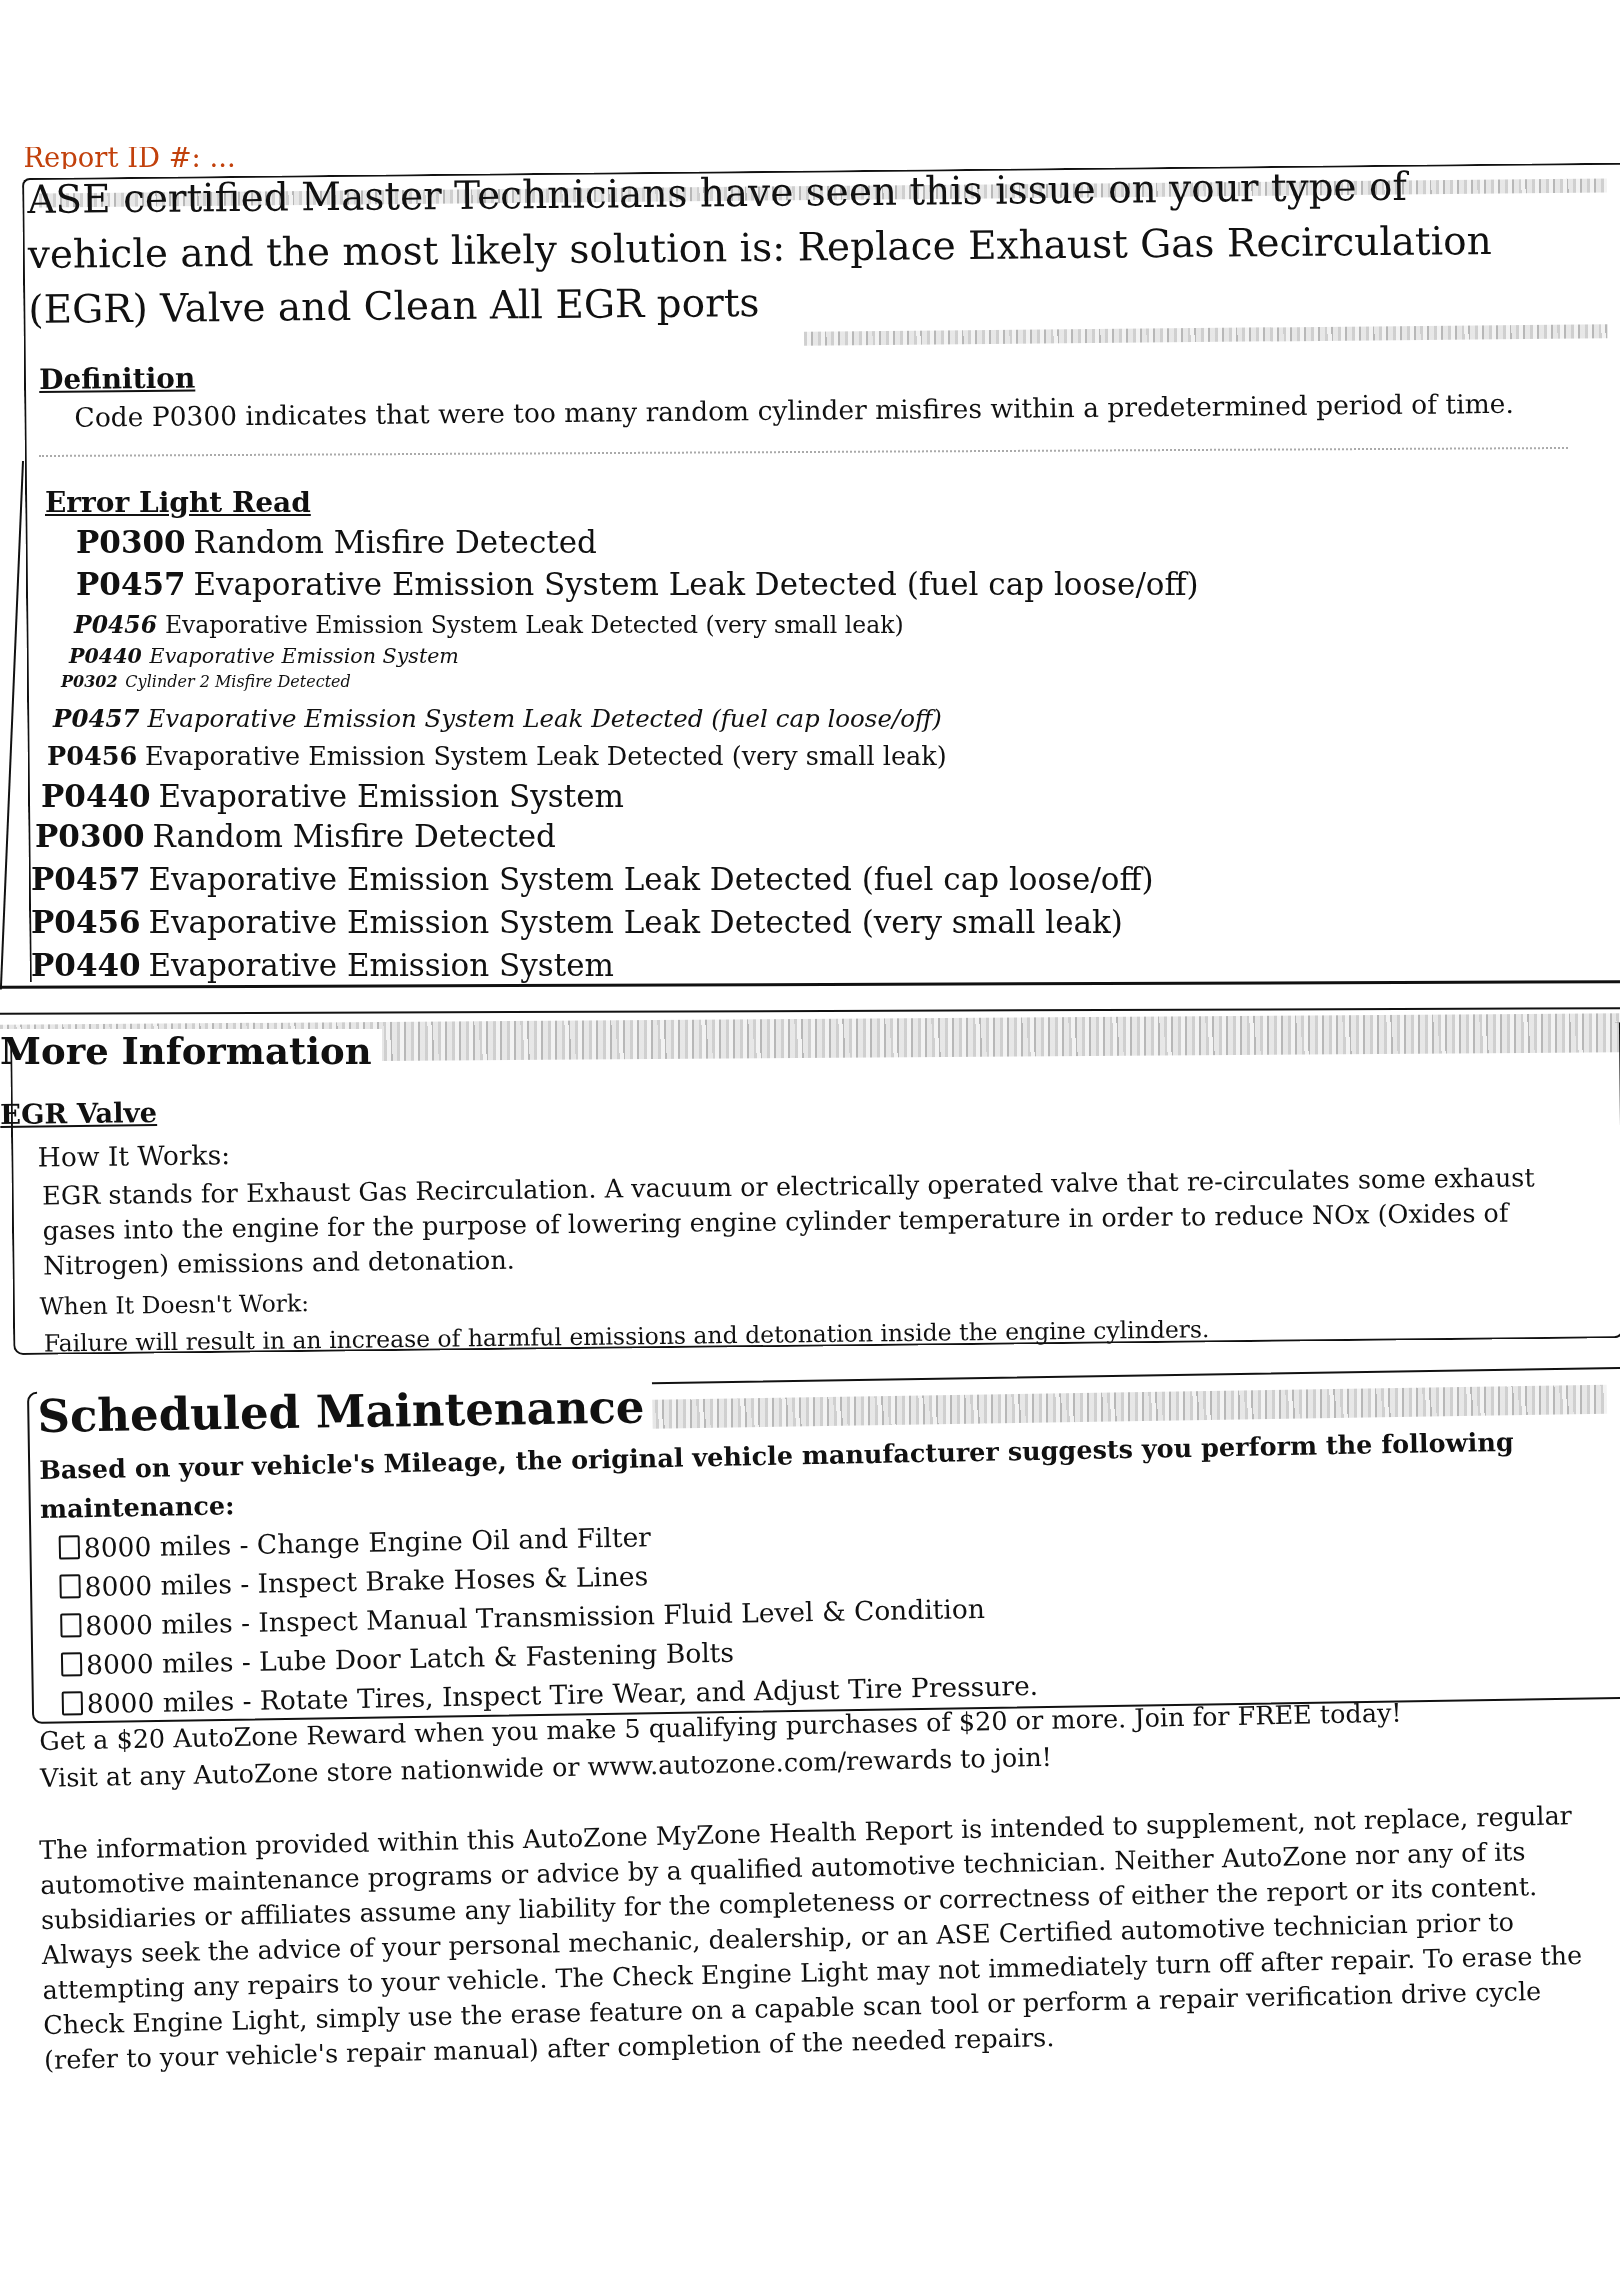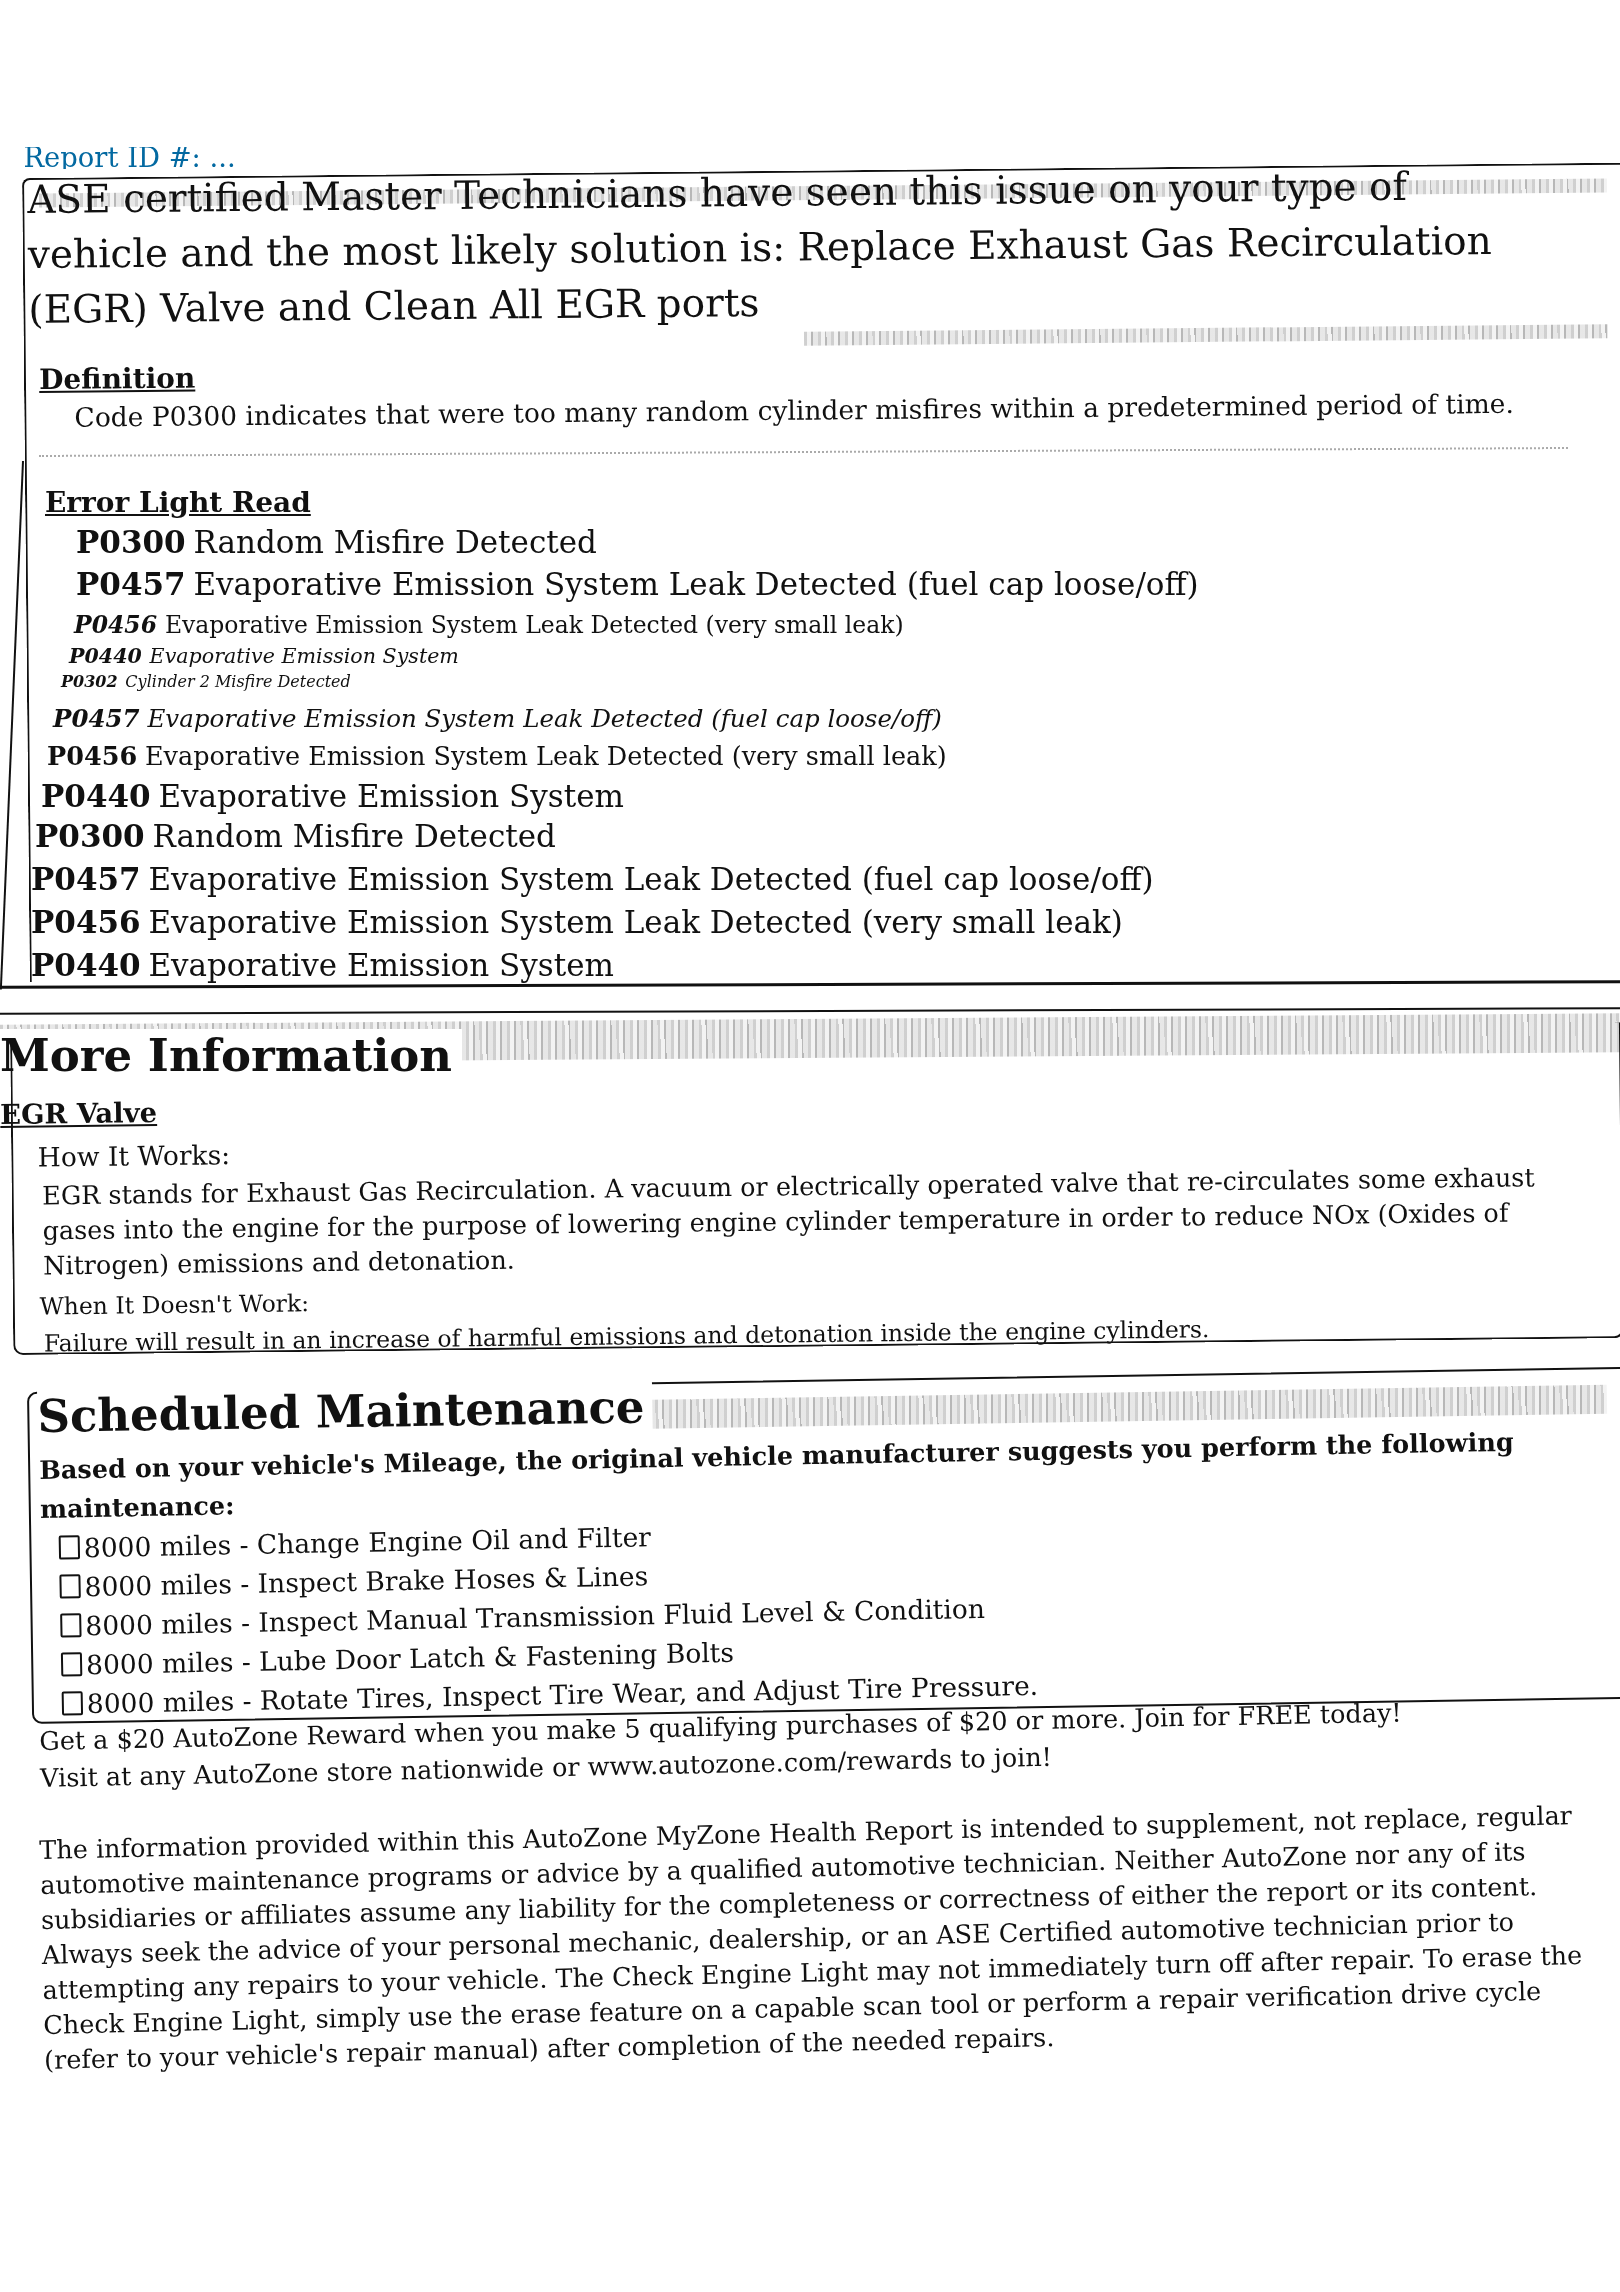--- a/index.html
+++ b/index.html
@@ -1,35 +1,35 @@
 <!DOCTYPE html>
 <html><head>
 <meta charset="utf-8">
 <style>
   html, body { margin:0; padding:0; background:#ffffff; }
   body { width:1620px; height:2293px; position:relative; overflow:hidden;
          font-family:"DejaVu Serif", serif; color:#111; }
   .page { position:absolute; left:0; top:0; width:1620px; height:2293px; }
-  .report-id { position:absolute; left:23.5px; top:147px; font-size:27.4px; color:#0369a1;
+  .report-id { position:absolute; left:23.5px; top:147px; font-size:27.4px; color:#c2410c;
                height:21.6px; overflow:hidden; line-height:21.6px; }
   .box { position:absolute; border:2px solid #111; border-radius:7.8px; box-sizing:border-box; }
   .box1 { left:21.6px; top:178px; width:1607px; height:804px; border-right:none; border-bottom:none; border-radius:7.8px 0 0 0; transform:rotate(-0.55deg); transform-origin:left top; }
   .headline { position:absolute; left:27.4px; top:172px; width:1588px; font-size:39px; line-height:55px;
               transform:rotate(-0.55deg); transform-origin:left top; }
   .shade-bar { position:absolute; height:13.7px; background:repeating-linear-gradient(90deg,#bbb 0 2.9px,#eee 2.9px 6.9px,#999 6.9px 8.8px,#ddd 8.8px 13.7px); opacity:.7; }
   .sec-label { font-weight:bold; text-decoration:underline; font-size:28px; }
   .definition { position:absolute; left:39px; top:363px; width:1529px; transform:rotate(-0.55deg); transform-origin:left top; }
   .def-text { font-size:26.5px; margin:5.9px 0 0 35px; }
   .dotted { position:absolute; left:39px; top:451px; width:1529px; border-top:2px dotted #aaa; transform:rotate(-0.3deg); }
   .err-row { position:absolute; white-space:nowrap; font-size:31px; }
   .err-row .code { font-weight:bold; margin-right:7.8px; }
   .err-row.small { font-size:22.5px; font-style:italic; }
   .err-row.small .code { font-style:italic; }
   .rule { position:absolute; background:#111; height:2.9px; }
-  .more-title { position:absolute; left:0; top:1029px; font-size:45px; font-weight:bold; }
+  .more-title { position:absolute; left:0; top:1029px; font-size:37px; font-weight:bold; }
   .more-box { position:absolute; left:9.8px; top:1039px; width:1607px; height:314px; border:2px solid #111; border-top:none; border-radius:0 0 9.8px 9.8px; transform:rotate(-0.6deg); transform-origin:left top; }
   .egr { position:absolute; left:0; top:1098px; width:1588px; transform:rotate(-0.7deg); transform-origin:left top; }
   .egr .sub { font-size:26.5px; margin:11.8px 0 0 37px; }
   .egr .para { font-size:25.5px; margin:5.9px 0 0 41px; line-height:35px; width:1529px; }
   .sched-box { position:absolute; left:27.4px; top:1392px; width:1598px; height:328px; border:2px solid #111; border-radius:9.8px; transform:rotate(-0.9deg); transform-origin:left top; }
   .sched-title { position:absolute; left:37px; top:1390px; font-size:45px; font-weight:bold; transform:rotate(-0.9deg); transform-origin:left top; }
   .sched-body { position:absolute; left:39px; top:1451px; width:1568px; transform:rotate(-1.1deg); transform-origin:left top; }
   .sched-intro { font-size:25.5px; font-weight:bold; line-height:39px; }
   .sched-item { font-size:26.5px; line-height:39px; margin-left:17.6px; white-space:nowrap; }
   .cb { display:inline-block; width:17.6px; height:19.6px; border:2px solid #111; margin-right:3.9px; vertical-align:-2px; border-radius:2px; }

